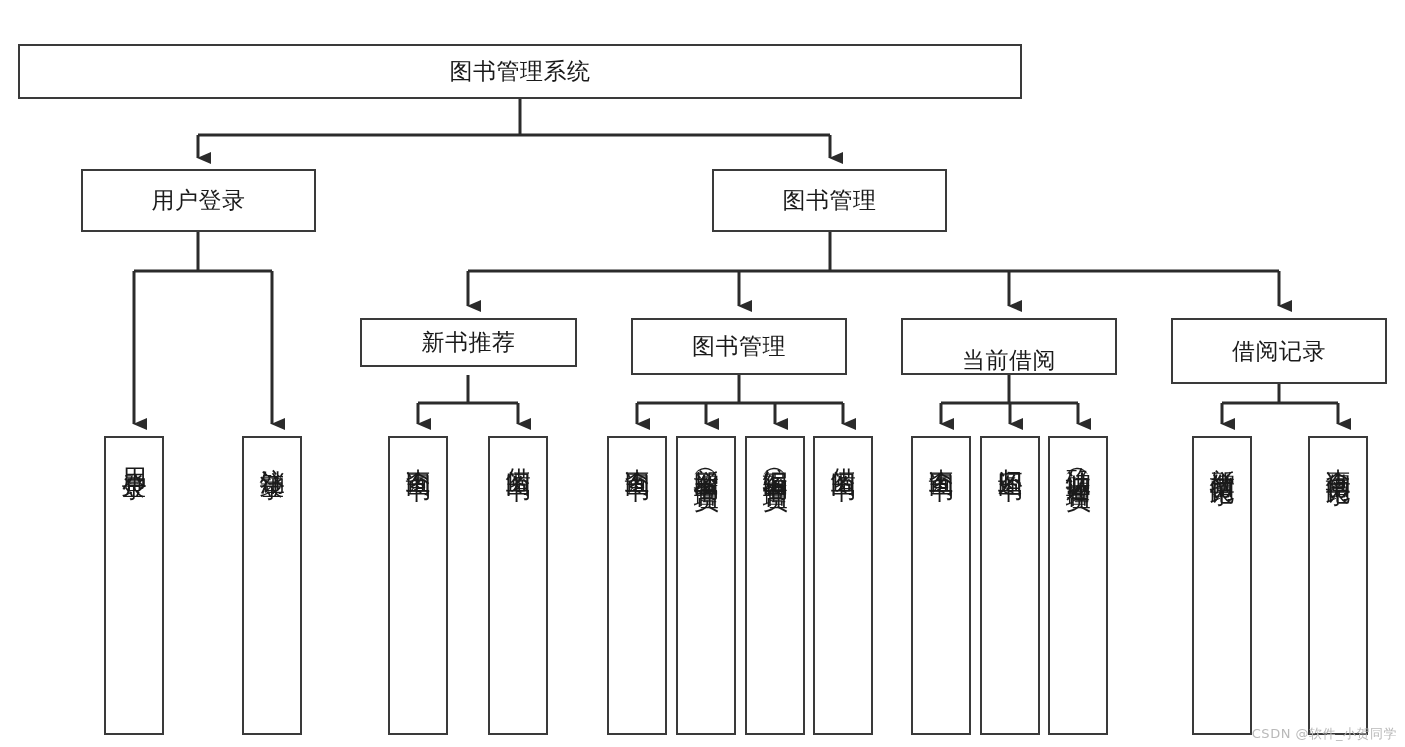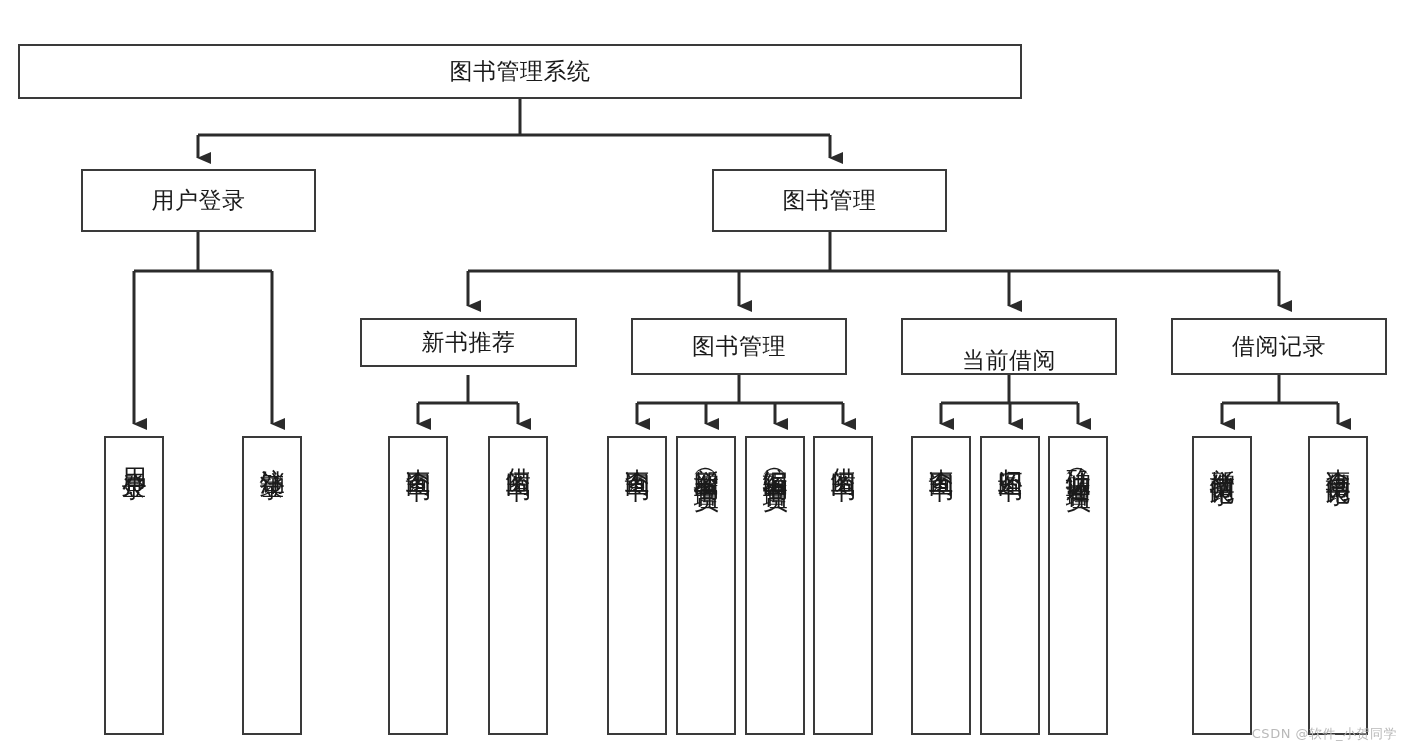--- a/index.html
+++ b/index.html
@@ -138,21 +138,21 @@
 
   <div class="node" style="left:360px; top:318px; width:217px; height:49px;">
     <span class="label">新书推荐</span>
   </div>
   <div class="node" style="left:631px; top:318px; width:216px; height:57px;">
     <span class="label">图书管理</span>
   </div>
   <div class="node" style="left:901px; top:318px; width:216px; height:57px;align-items:flex-end;">
     <span class="label">当前借阅</span>
   </div>
-  <div class="node" style="left:1171px; top:318px; width:216px; height:57px;">
+  <div class="node" style="left:1171px; top:318px; width:216px; height:66px;">
     <span class="label">借阅记录</span>
   </div>
 
   <div class="node vertical" style="left:104px; top:436px; width:60px; height:299px;">
     <span class="label">用户登录</span>
   </div>
   <div class="node vertical" style="left:242px; top:436px; width:60px; height:299px;">
     <span class="label">注销登录</span>
   </div>
 

